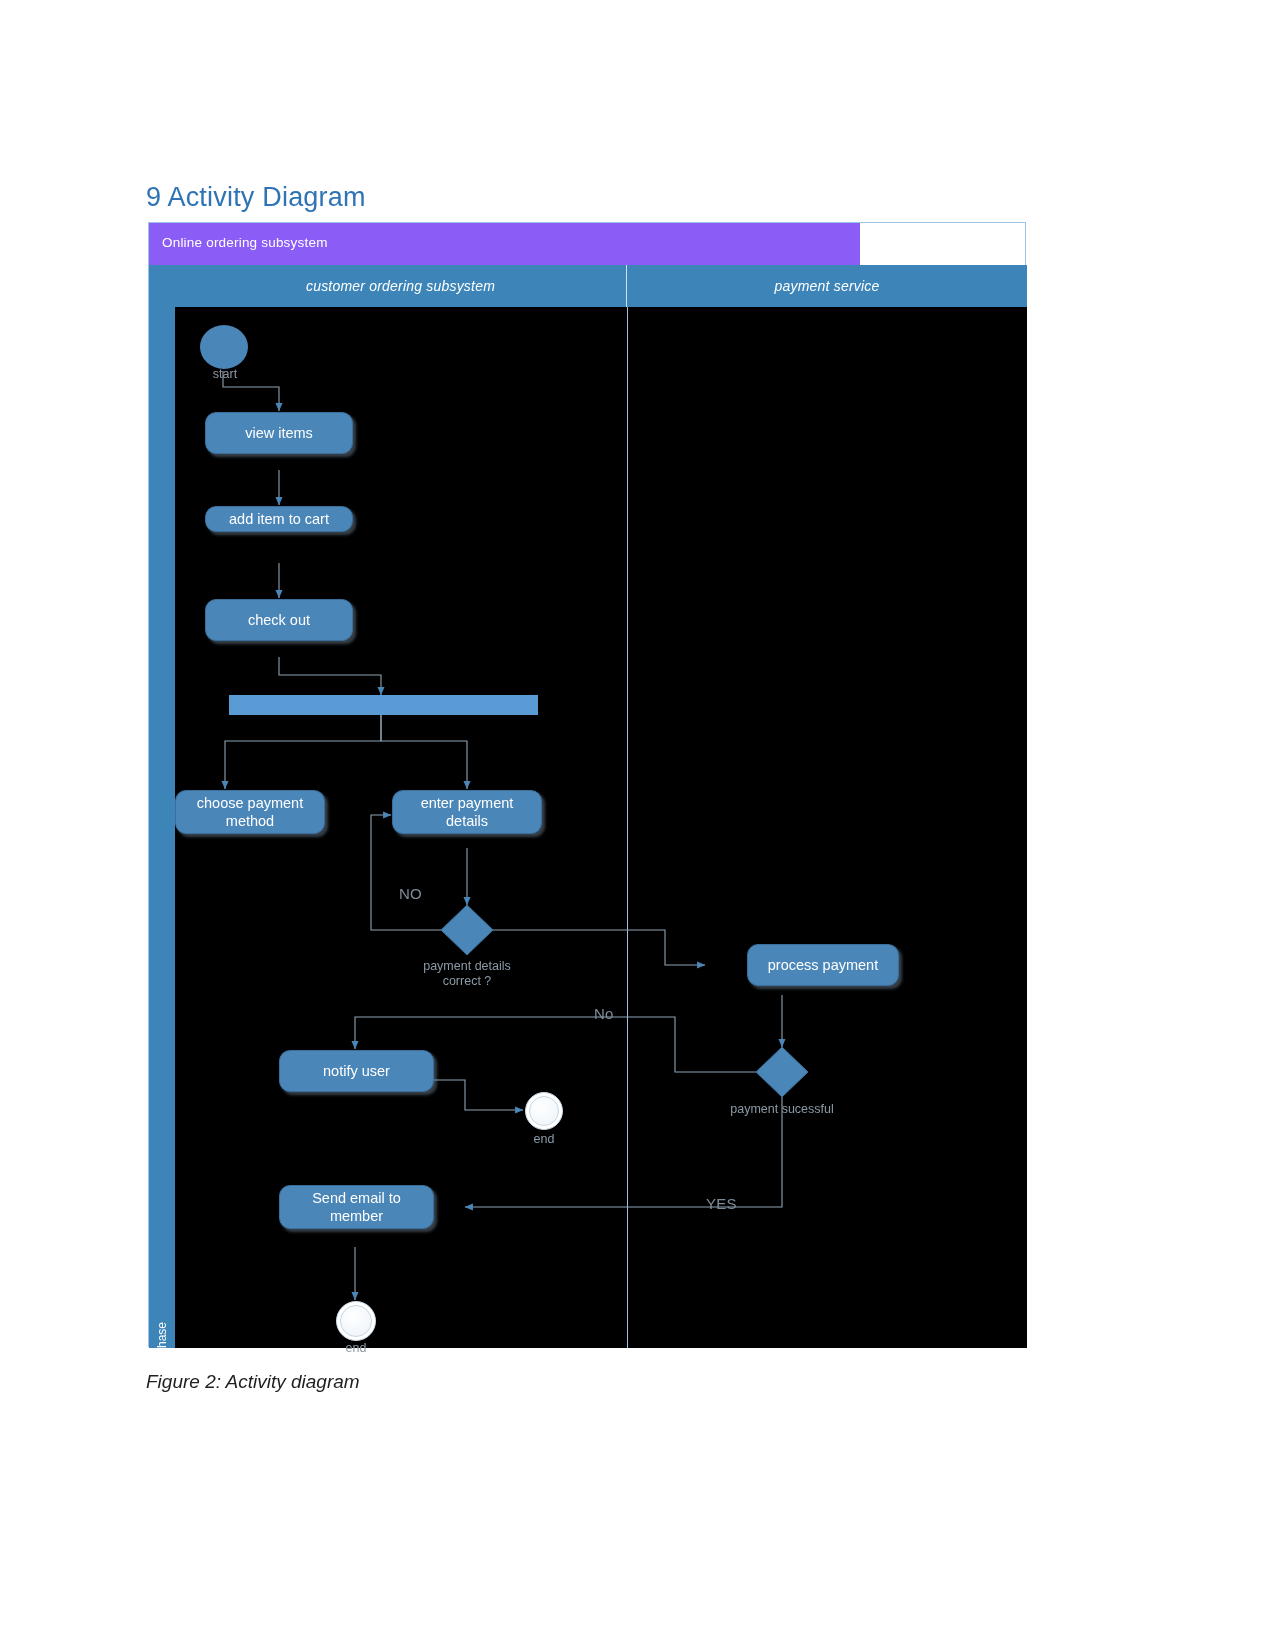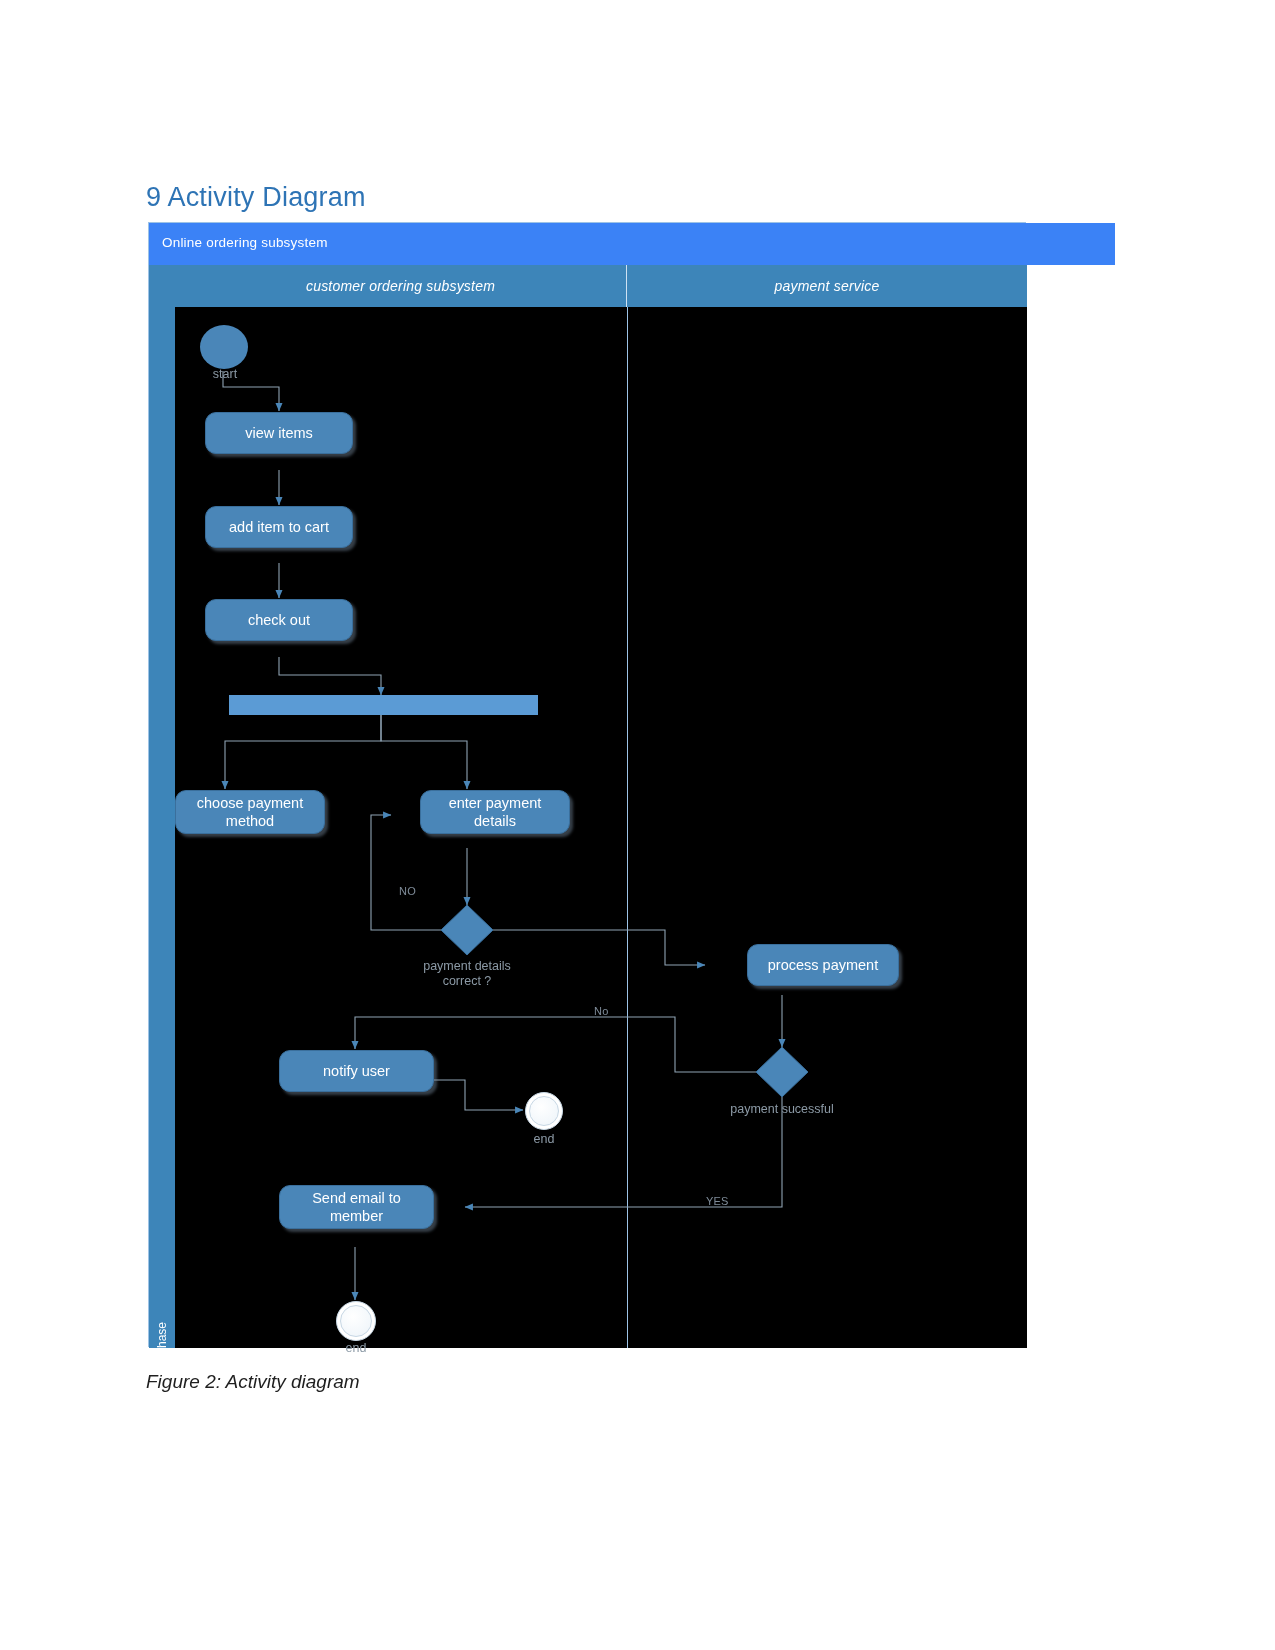--- a/index.html
+++ b/index.html
@@ -37,23 +37,23 @@
     box-sizing: border-box;
     border: 1px solid #9dc3e6;
     background: #ffffff;
   }
 
   
   #pool-title-band {
     position: absolute;
     left: 0px;
     top: 0px;
-    width: 966px;
+    width: 711px;
     height: 42px;
-    background: #3b82f6;
+    background: #8b5cf6;
   }
   #pool-title-text {
     position: absolute;
     left: 13px;
     top: 12px;
     font-size: 13.5px;
     color: #ffffff;
     letter-spacing: 0.2px;
     white-space: nowrap;
   }
@@ -159,21 +159,21 @@
   .node-caption {
     position: absolute;
     font-size: 12.5px;
     color: #8c9aa6;
     text-align: center;
     line-height: 1.2;
     white-space: pre-line;
   }
   .edge-label {
     position: absolute;
-    font-size: 11px;
+    font-size: 15px;
     color: #7f8c99;
     letter-spacing: 0.2px;
     white-space: nowrap;
     padding-left: 38px;
   }
 
   
   #fork-bar {
     position: absolute;
     background: #5b9bd5;
@@ -277,30 +277,30 @@
 
       <polygon points="292,598 318,623 292,648 266,623" fill="#4a86b8" stroke="#3a6f9c" stroke-width="1"></polygon>
       <polygon points="607,740 633,765 607,790 581,765" fill="#4a86b8" stroke="#3a6f9c" stroke-width="1"></polygon>
     </svg>
 
     <div class="start-node" style="left:25px; top:18px; width:48px; height:44px;"></div>
     <div class="node-caption" style="left:20px; top:60px; width:60px;">start</div>
 
     <div class="activity-node" style="left:30px; top:105px; width:148px; height:42px;">view items</div>
 
-    <div class="activity-node" style="left:30px; top:199px; width:148px; height:42px;">add item to cart</div>
+    <div class="activity-node" style="left:30px; top:199px; width:148px; height:26px;">add item to cart</div>
 
     <div class="activity-node" style="left:30px; top:292px; width:148px; height:42px;text-align:center;">check out</div>
 
     <div id="fork-bar" style="left:54px; top:388px; width:307px; height:18px;"></div>
 
     <div class="activity-node" style="left:0px; top:483px; width:150px; height:44px; white-space:pre-line;">choose payment
 method</div>
 
-    <div class="activity-node" style="left:217px; top:483px; width:150px; height:44px; white-space:pre-line;margin-left:28px;">enter payment
+    <div class="activity-node" style="left:217px; top:483px; width:150px; height:44px; white-space:pre-line;">enter payment
 details</div>
 
     <div class="edge-label" style="left:186px; top:578px;">NO</div>
 
     <div class="node-caption" style="left:222px; top:652px; width:140px;">payment details
 correct ?</div>
 
     <div class="activity-node" style="left:532px; top:637px; width:152px; height:42px;margin-left:40px;">process payment</div>
 
     <div class="node-caption" style="left:527px; top:795px; width:160px;">payment sucessful</div>

